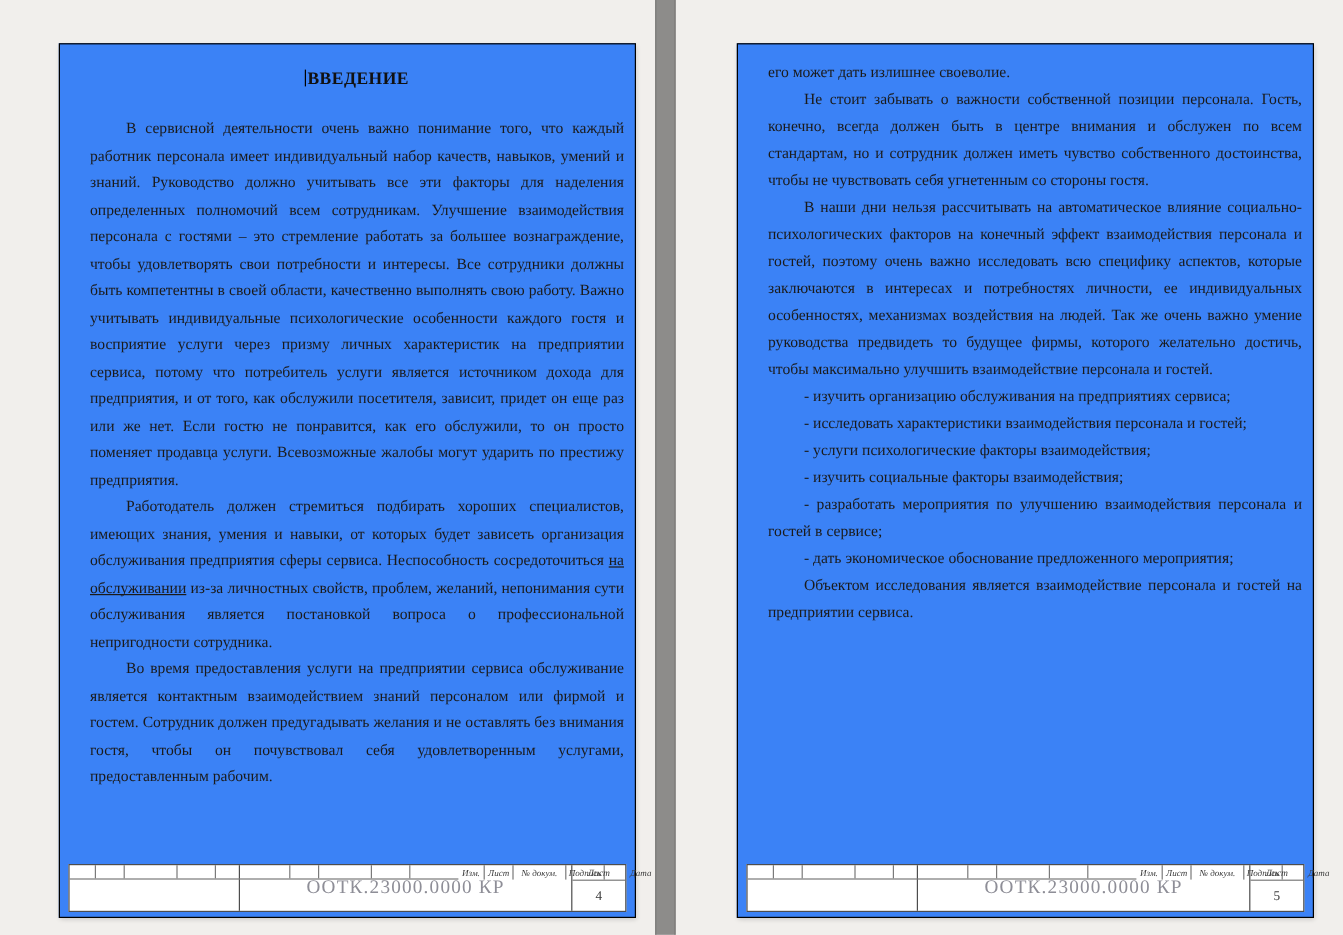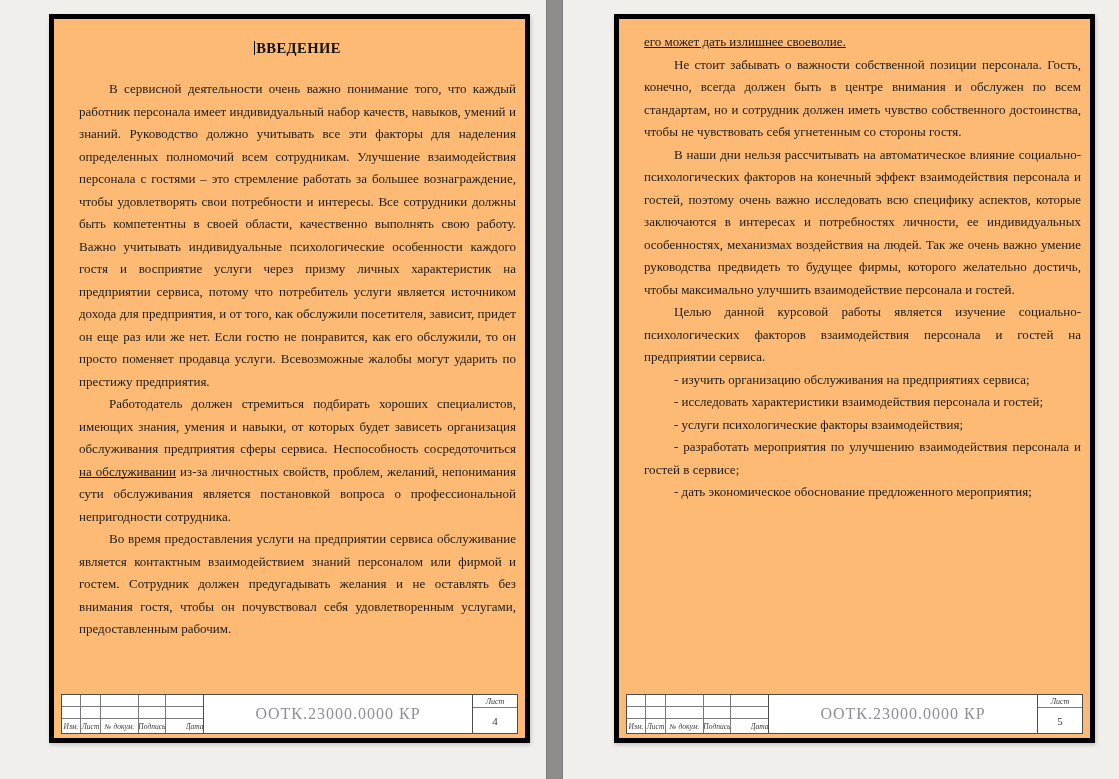--- a/index.html
+++ b/index.html
@@ -4,22 +4,22 @@
 <style>
   * { margin:0; padding:0; box-sizing:border-box; }
   html,body { width:1119px; height:779px; }
   body {
     background:#f1efec;
     font-family:"Liberation Serif", serif;
     position:relative;
     overflow:hidden;
   }
   .page {
-    position:absolute; top:14px; width:481px; height:729px;
-    background:#fdba74; border:5px solid #000000;
+    position:absolute; top:36px; width:481px; height:729px;
+    background:#3b82f6; border:1px solid #000000;
     box-shadow:1px 2px 4px rgba(0,0,0,0.18);
   }
   .page.p0 { left:49px; }
   .page.p1 { left:614px; }
   .divider {
     position:absolute; left:546px; top:0; width:17px; height:779px;
     background:#8d8c8a; border-left:1px solid #7b7a78; border-right:1px solid #7b7a78;
   }
   .page-inner {
     position:absolute; left:25px; right:9px; top:12px; bottom:50px;
@@ -27,29 +27,29 @@
   }
   .doc-title {
     text-align:center; font-weight:bold; font-size:14.6px;
     letter-spacing:0.4px; color:#111; margin:9px 0 21px;
   }
   .cursor { display:inline-block; width:1px; height:14px; background:#000; vertical-align:-2px; margin-right:1px; }
   .para {
     font-size:13px; line-height:22.5px; text-align:justify;
     text-indent:30px; color:#1b1b1b;
   }
-  .para.cont { text-indent:0;text-decoration:underline; }
+  .para.cont { text-indent:0; }
   .u { text-decoration:underline; text-decoration-skip-ink:none; }
 
   
   .stamp {
     position:absolute; left:7px; right:7px; bottom:4px; height:40px;
     border:1px solid #4d4d4d; display:flex; background:#fff;
   }
-  .stamp-left { display:flex; flex-direction:column; width:142px; border-right:1px solid #4d4d4d; }
+  .stamp-left { display:flex; flex-direction:row; width:142px; border-right:1px solid #4d4d4d; }
   .srow { display:flex; height:12px; border-bottom:1px solid #7a7a7a; }
   .srow:last-child { border-bottom:none; flex:1; }
   .scell { border-right:1px solid #7a7a7a; height:100%; }
   .scell:last-child { border-right:none; }
   .w1 { width:22px; } .w2 { width:24px; } .w3 { width:44px; } .w4 { width:32px; } .w5 { width:20px;margin-left:20px; }
   .srow.labels .scell {
     font-size:7.5px; font-style:italic; color:#3a3a3a;
     display:flex; align-items:center; justify-content:center;
     overflow:hidden; white-space:nowrap;
   }
@@ -111,26 +111,27 @@
   </div>
 </div>
 
 <div class="divider"></div>
 
 <div class="page p1">
   <div class="page-inner" id="page-body-1">
       <p class="para cont"><span class="">его может дать излишнее своеволие.</span></p>
       <p class="para"><span class="">Не стоит забывать о важности собственной позиции персонала. Гость, конечно, всегда должен быть в центре внимания и обслужен по всем стандартам, но и сотрудник должен иметь чувство собственного достоинства, чтобы не чувствовать себя угнетенным со стороны гостя.</span></p>
       <p class="para"><span class="">В наши дни нельзя рассчитывать на автоматическое влияние социально-психологических факторов на конечный эффект взаимодействия персонала и гостей, поэтому очень важно исследовать всю специфику аспектов, которые заключаются в интересах и потребностях личности, ее индивидуальных особенностях, механизмах воздействия на людей. Так же очень важно умение руководства предвидеть то будущее фирмы, которого желательно достичь, чтобы максимально улучшить взаимодействие персонала и гостей.</span></p>
-      <p class="para"><span class="">Целью данной курсовой работы является изучение социально-психологических факторов взаимодействия персонала и гостей на предприятии сервиса.</span></p>
       <p class="para"><span class="">- изучить организацию обслуживания на предприятиях сервиса;</span></p>
       <p class="para"><span class="">- исследовать характеристики взаимодействия персонала и гостей;</span></p>
       <p class="para"><span class="">- услуги психологические факторы взаимодействия;</span></p>
+      <p class="para"><span class="">- изучить социальные факторы взаимодействия;</span></p>
       <p class="para"><span class="">- разработать мероприятия по улучшению взаимодействия персонала и гостей в сервисе;</span></p>
       <p class="para"><span class="">- дать экономическое обоснование предложенного мероприятия;</span></p>
+      <p class="para"><span class="">Объектом исследования является взаимодействие персонала и гостей на предприятии сервиса.</span></p>
     </div>
   <div class="stamp">
     <div class="stamp-left">
       <div class="srow">
         <div class="scell w1"></div>
           <div class="scell w2"></div>
           <div class="scell w3"></div>
           <div class="scell w4"></div>
           <div class="scell w5"></div>
       </div>

